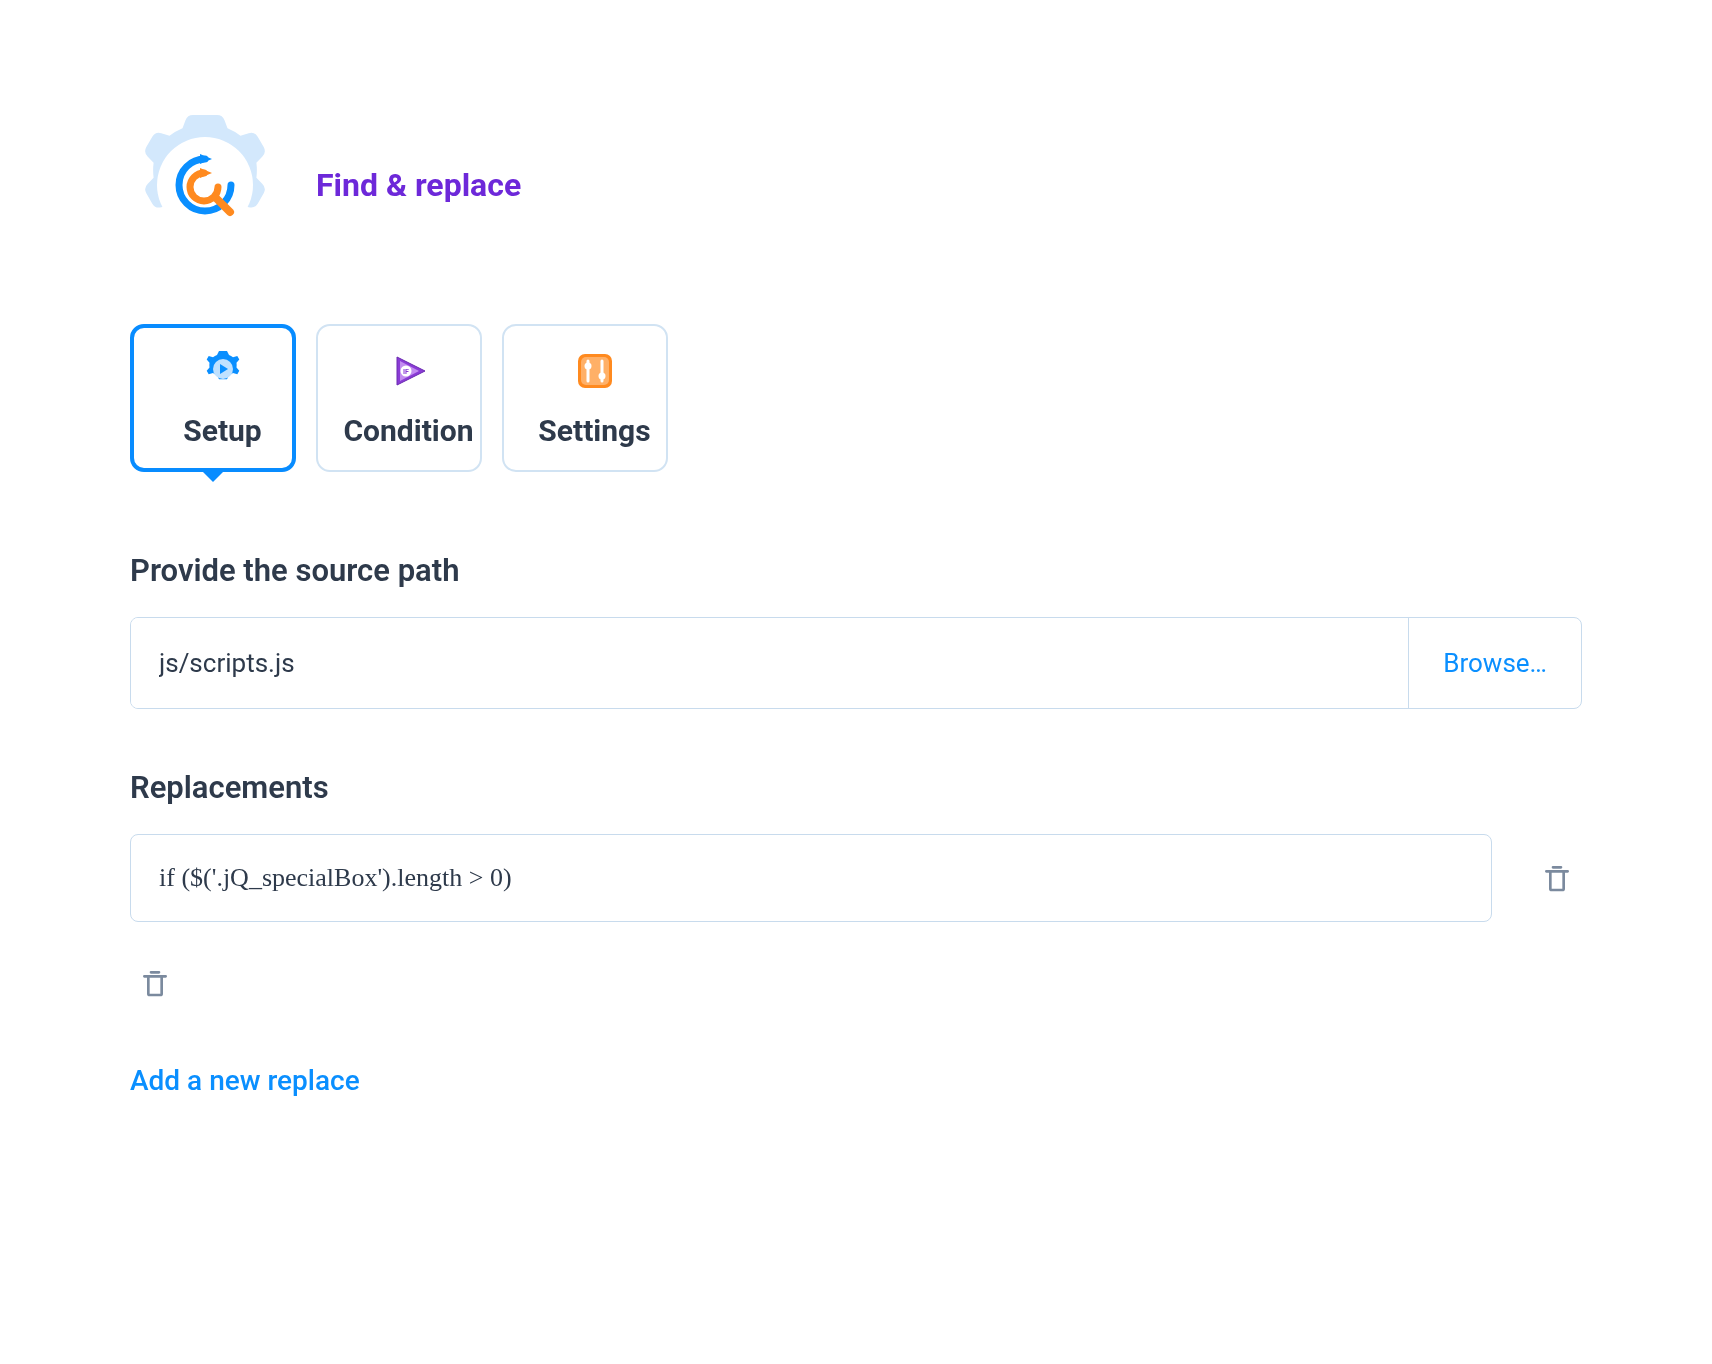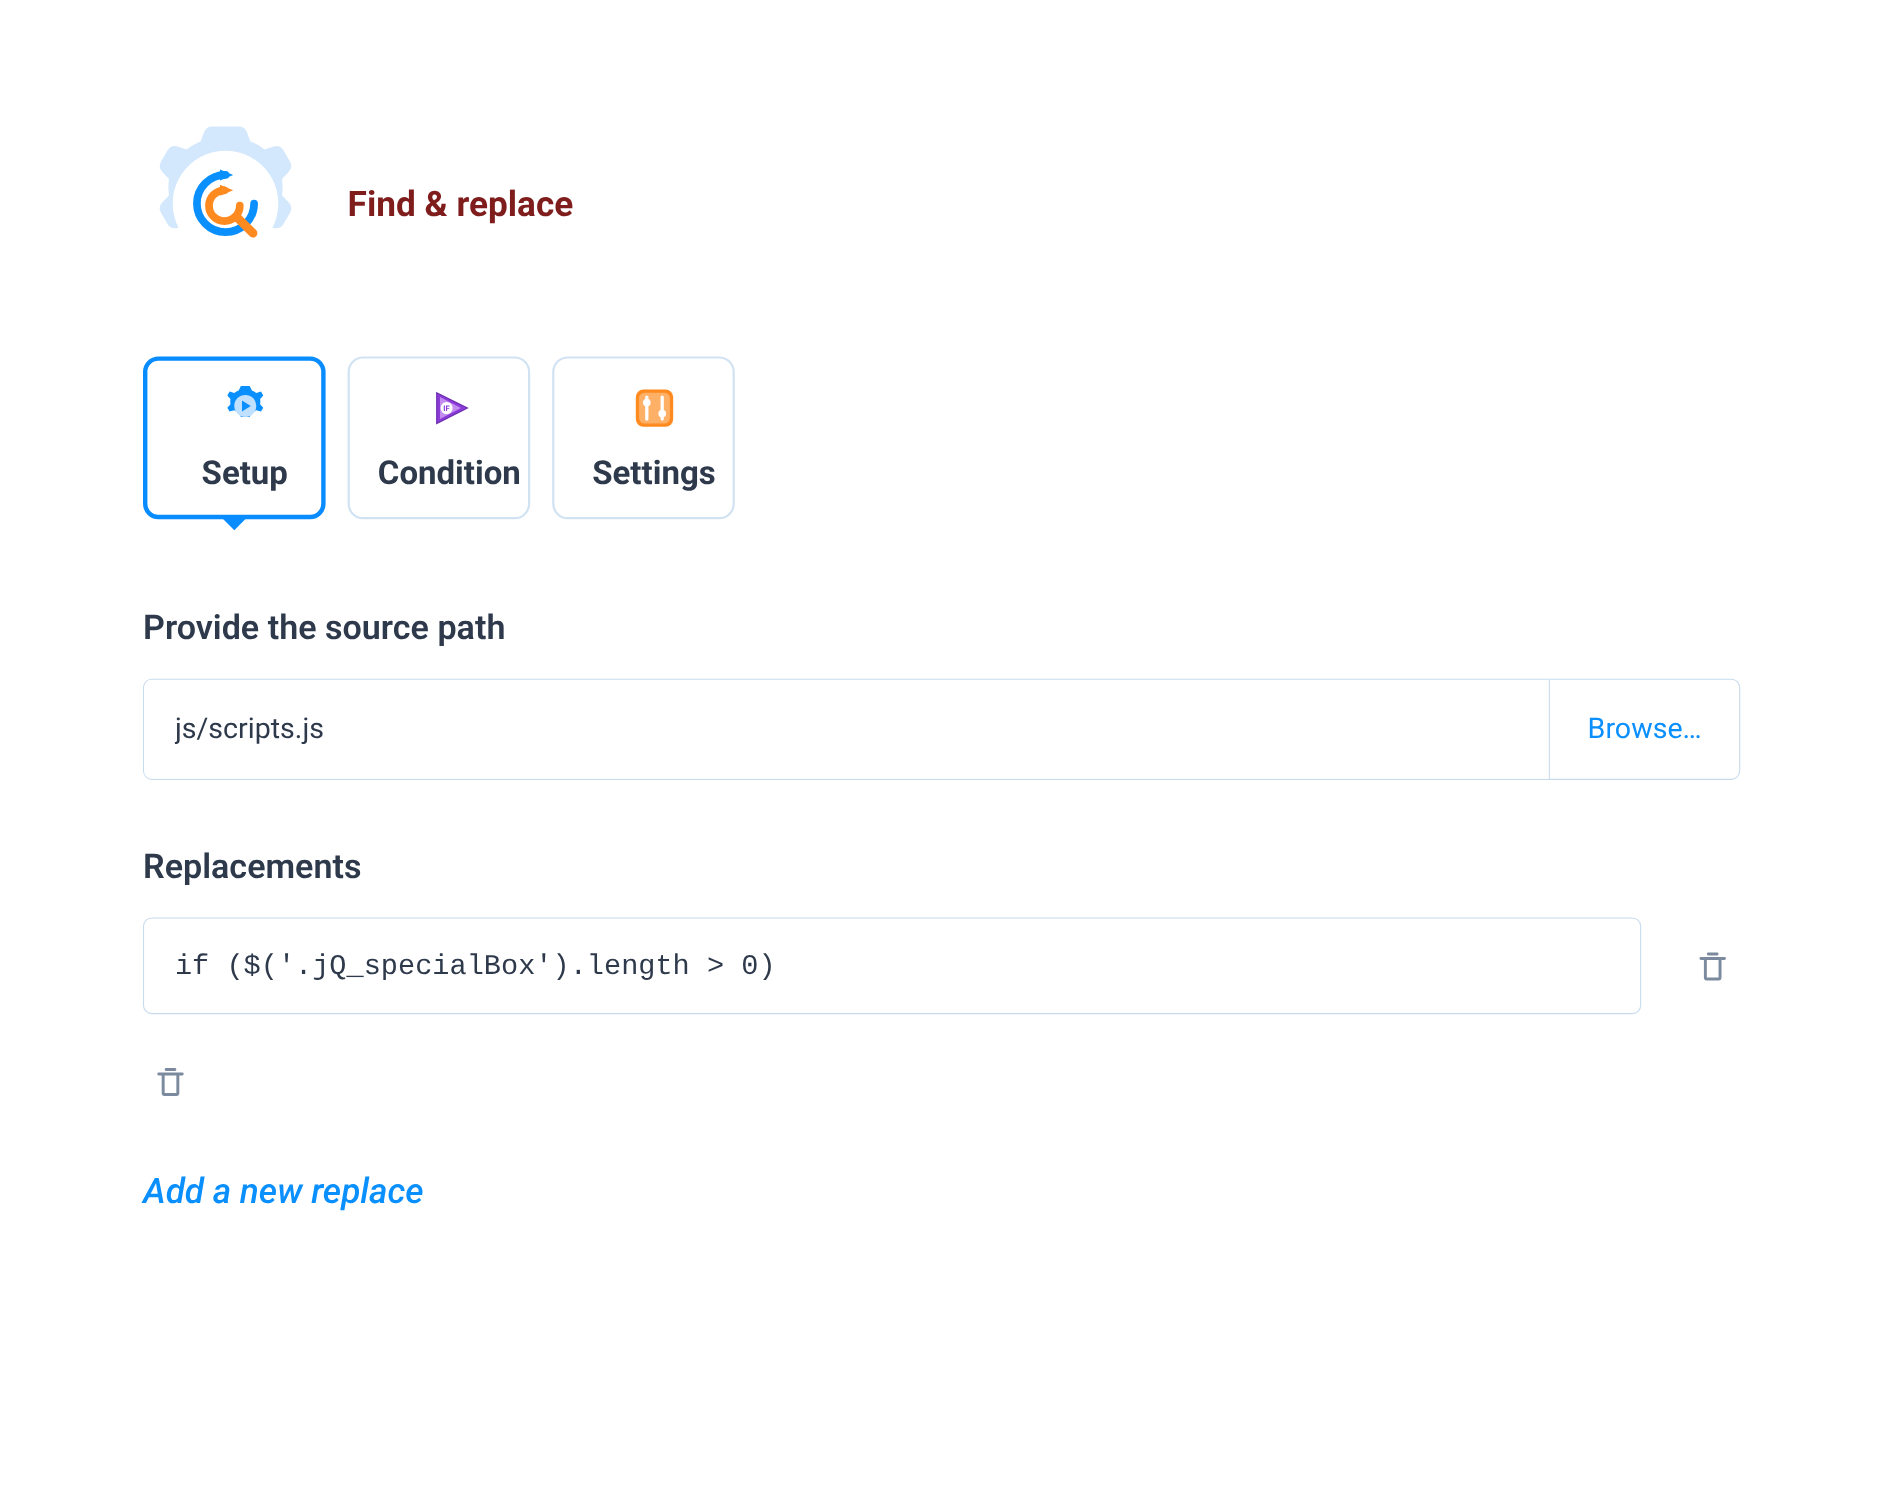--- a/index.html
+++ b/index.html
@@ -26,21 +26,21 @@
     width: 150px;
     height: 150px;
     display: flex;
     align-items: center;
     justify-content: center;
   }
 
   .header-title {
     font-size: 32px;
     font-weight: 700;
-    color: #7f1d1d;
+    color: #6d28d9;
   }
 
   .tabs {
     display: flex;
     gap: 20px;
     margin-bottom: 80px;
   }
 
   .tab {
     width: 166px;
@@ -141,21 +141,21 @@
   }
 
   .rep-input {
     width: 100%;
     height: 88px;
     border: 1px solid #c8dbed;
     border-radius: 8px;
     font-size: 26px;
     padding: 0 28px;
     color: #2e3a4b;
-    font-family: Liberation Mono, monospace;
+    font-family: Liberation Serif, serif;
     outline: none;
     resize: none;
     line-height: 84px;
   }
 
   .resize-grip {
     position: absolute;
     right: 4px;
     bottom: 4px;
     width: 14px;
@@ -170,27 +170,26 @@
     width: 50px;
     height: 50px;
     display: flex;
     align-items: center;
     justify-content: center;
     color: #7b8a9e;
   }
 
   .add-link {
     color: #0a8fff;
-    font-size: 32px;
+    font-size: 28px;
     font-weight: 500;
     text-decoration: none;
     cursor: pointer;
     display: inline-block;
     margin-top: 20px;
-    font-style: italic;
   }
 </style>
 </head>
 <body>
 
 
 
 <div class="header">
   <div class="gear-wrapper">
     <svg viewBox="0 0 150 150" width="150" height="150">

